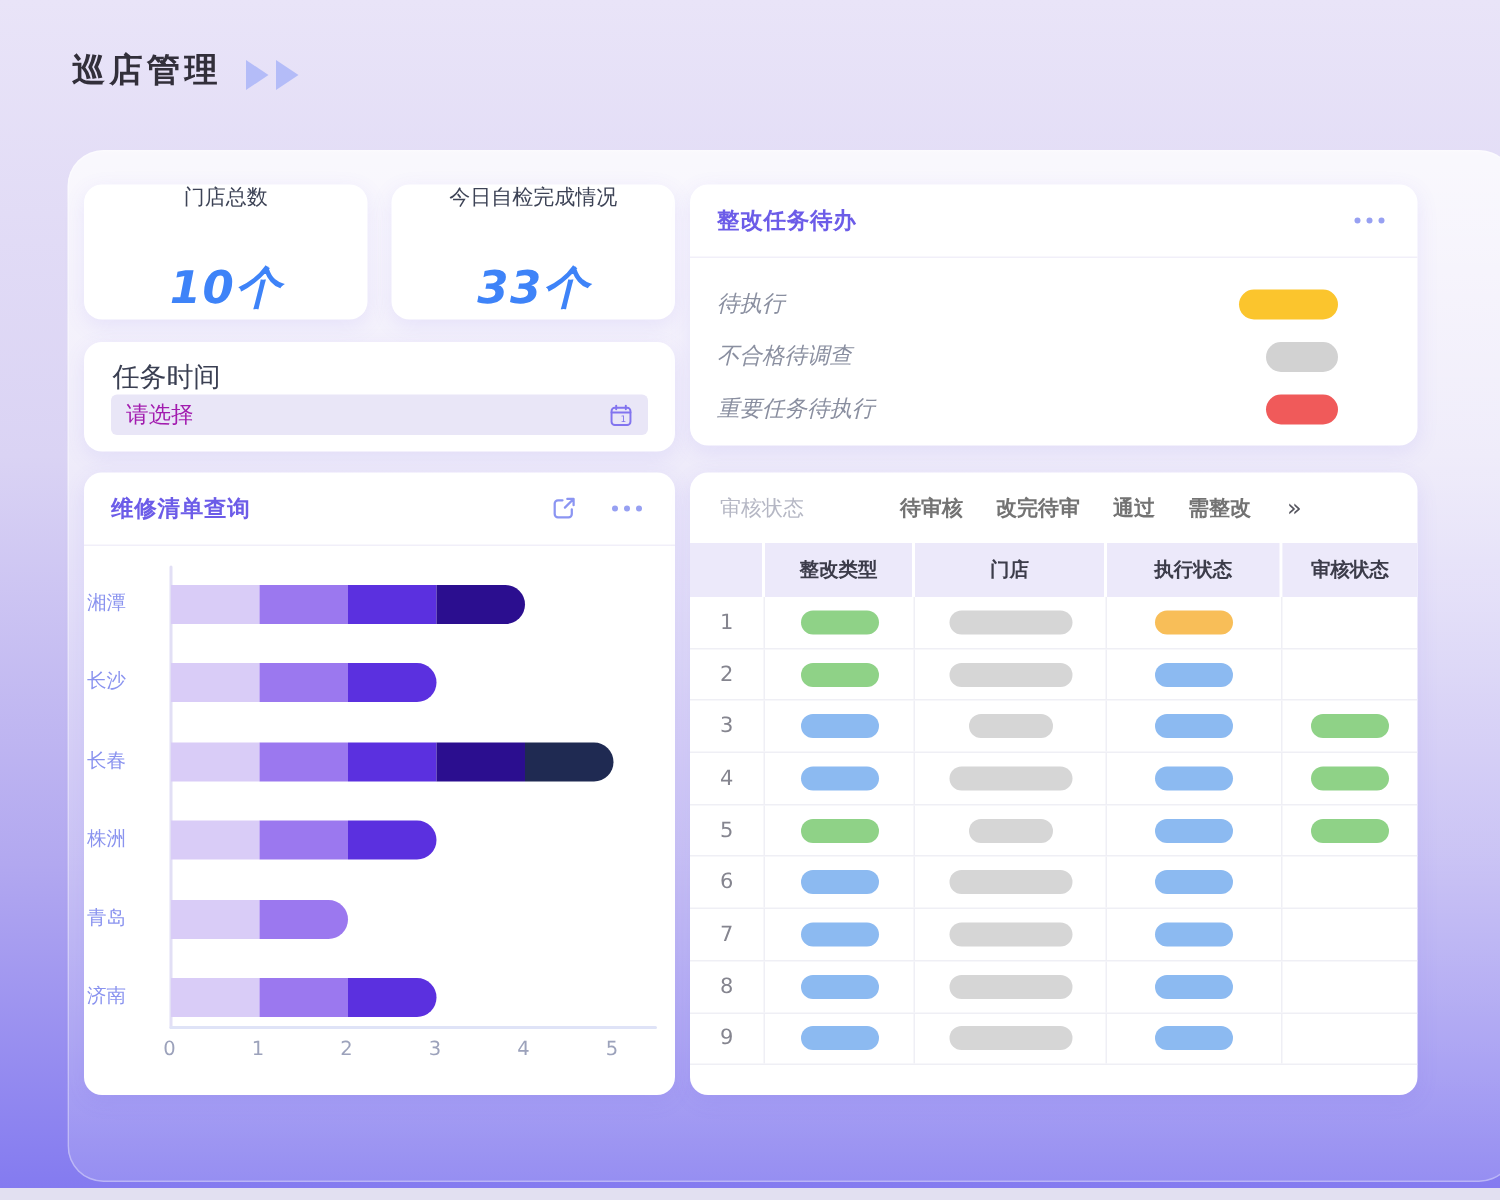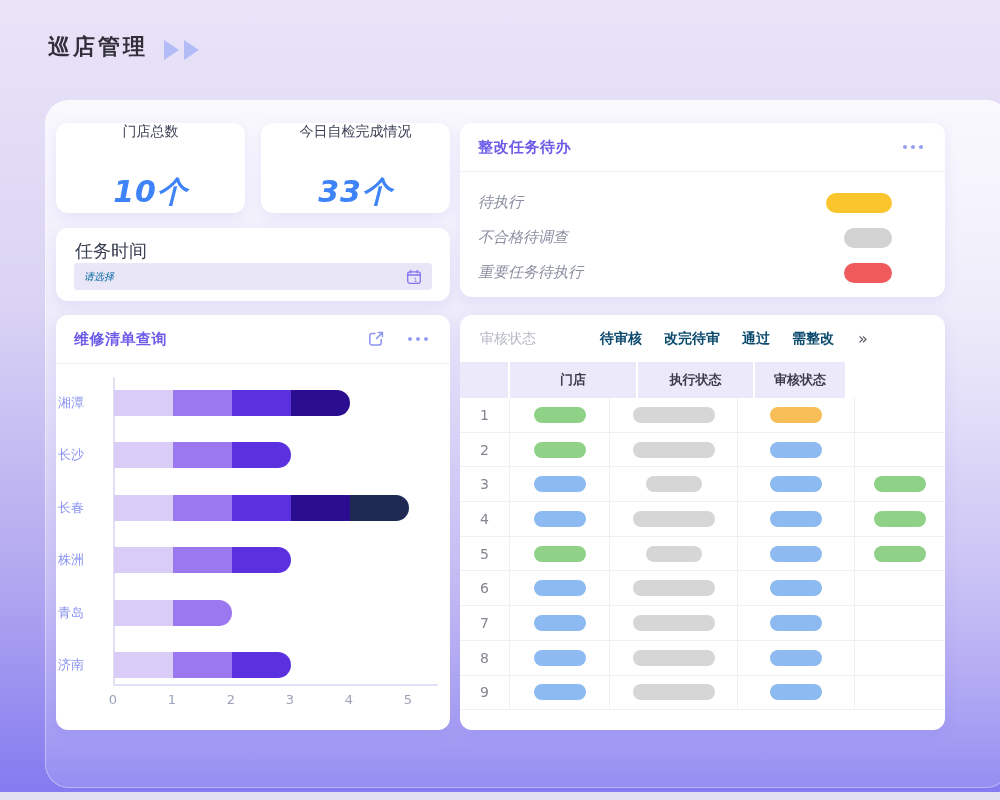--- a/index.html
+++ b/index.html
@@ -30,21 +30,21 @@
   .stat-a { left:11px; top:23px; }
   .stat-b { left:216px; top:23px; }
   .stat-label { font-size:14px; color:#3D4356; font-weight:500; }
   .stat-value { font-size:30px; font-weight:800; font-style:italic; color:#3E83F8; letter-spacing:1px; }
 
   
   .task-card { left:11px; top:128px; width:394px; height:73px; }
   .task-label { position:absolute; left:19px; top:11px; font-size:18px; color:#3A3F52;text-align:right; }
   .task-input { position:absolute; left:18px; top:35px; width:358px; height:27px; background:#E9E6F7;
     border-radius:4px; display:flex; align-items:center; padding:0 10px; cursor:pointer; }
-  .task-placeholder { flex:1; font-size:10px; color:#0369a1;font-style:italic; }
+  .task-placeholder { flex:1; font-size:15px; color:#a21caf; }
 
   
   .panel-head { height:49px; display:flex; align-items:center; padding:0 20px 0 18px;
     border-bottom:1px solid #F1EFF9; }
   .panel-title { font-size:15px; font-weight:700; color:#6C5CE8; flex:1; letter-spacing:0.5px; }
   .dots { display:flex; gap:4px; align-items:center; padding:4px 2px; cursor:pointer; }
   .dots i { width:4px; height:4px; border-radius:50%; background:#97A0F2; }
   .export-btn { margin-right:20px; cursor:pointer; display:flex; }
 
   
@@ -62,21 +62,21 @@
   .bar-label { position:absolute; left:2px; width:46px; height:26px; line-height:26px;
     text-align:left; font-size:13px; color:#8A93EF; font-weight:500; }
   .bar-row { position:absolute; left:58px; height:26px; display:flex; }
   .seg { height:26px; }
   .x-tick { position:absolute; top:377px; width:24px; text-align:center; font-size:13px; color:#9CA2BB; }
 
   
   .table-card { left:415px; top:215px; width:485px; height:415px; overflow:hidden; }
   .filter-row { height:47px; display:flex; align-items:center; padding:0 16px 0 20px; }
   .filter-label { font-size:14px; color:#B5B7C4; margin-right:64px; }
-  .filter-opt { font-size:14px; color:#0c4a6e; font-weight:600; margin-right:22px; cursor:pointer; }
+  .filter-opt { font-size:14px; color:#737373; font-weight:600; margin-right:22px; cursor:pointer; }
   .filter-more { font-size:16px; color:#55555E; cursor:pointer; margin-left:2px; }
   .thead { display:flex; height:36px; }
   .th { background:#ECE9FA; border-right:2px solid #fff; display:flex; align-items:center;
     justify-content:center; font-size:13px; font-weight:700; color:#3C3C4A; }
   .th:last-child { border-right:none; }
   .tr { display:flex; height:34.7px; border-bottom:1px solid #EFEFF5; cursor:pointer; }
   .td { border-right:1px solid #EFEFF5; display:flex; align-items:center; justify-content:center; }
   .td:last-child { border-right:none; }
   .row-index { font-size:14px; color:#85858F; }
   .cell-pill { height:16px; border-radius:8px; }
@@ -216,20 +216,21 @@
         <span style="display:flex;align-items:center;">
             <span class="filter-opt">待审核</span>
             <span class="filter-opt">改完待审</span>
             <span class="filter-opt">通过</span>
             <span class="filter-opt">需整改</span>
           </span>
         <span class="filter-more">»</span>
       </div>
       <div class="thead">
           <div class="th" style="width: 50px;"></div>
+          <div class="th" style="width: 100px;">整改类型</div>
           <div class="th" style="width: 128px;">门店</div>
           <div class="th" style="width: 117px;">执行状态</div>
           <div class="th" style="width: 90px;">审核状态</div>
         </div>
       <div>
           <div class="tr">
             <div class="td" style="width: 50px;">
               <span class="row-index">1</span>
             </div>
             <div class="td" style="width: 100px;">

